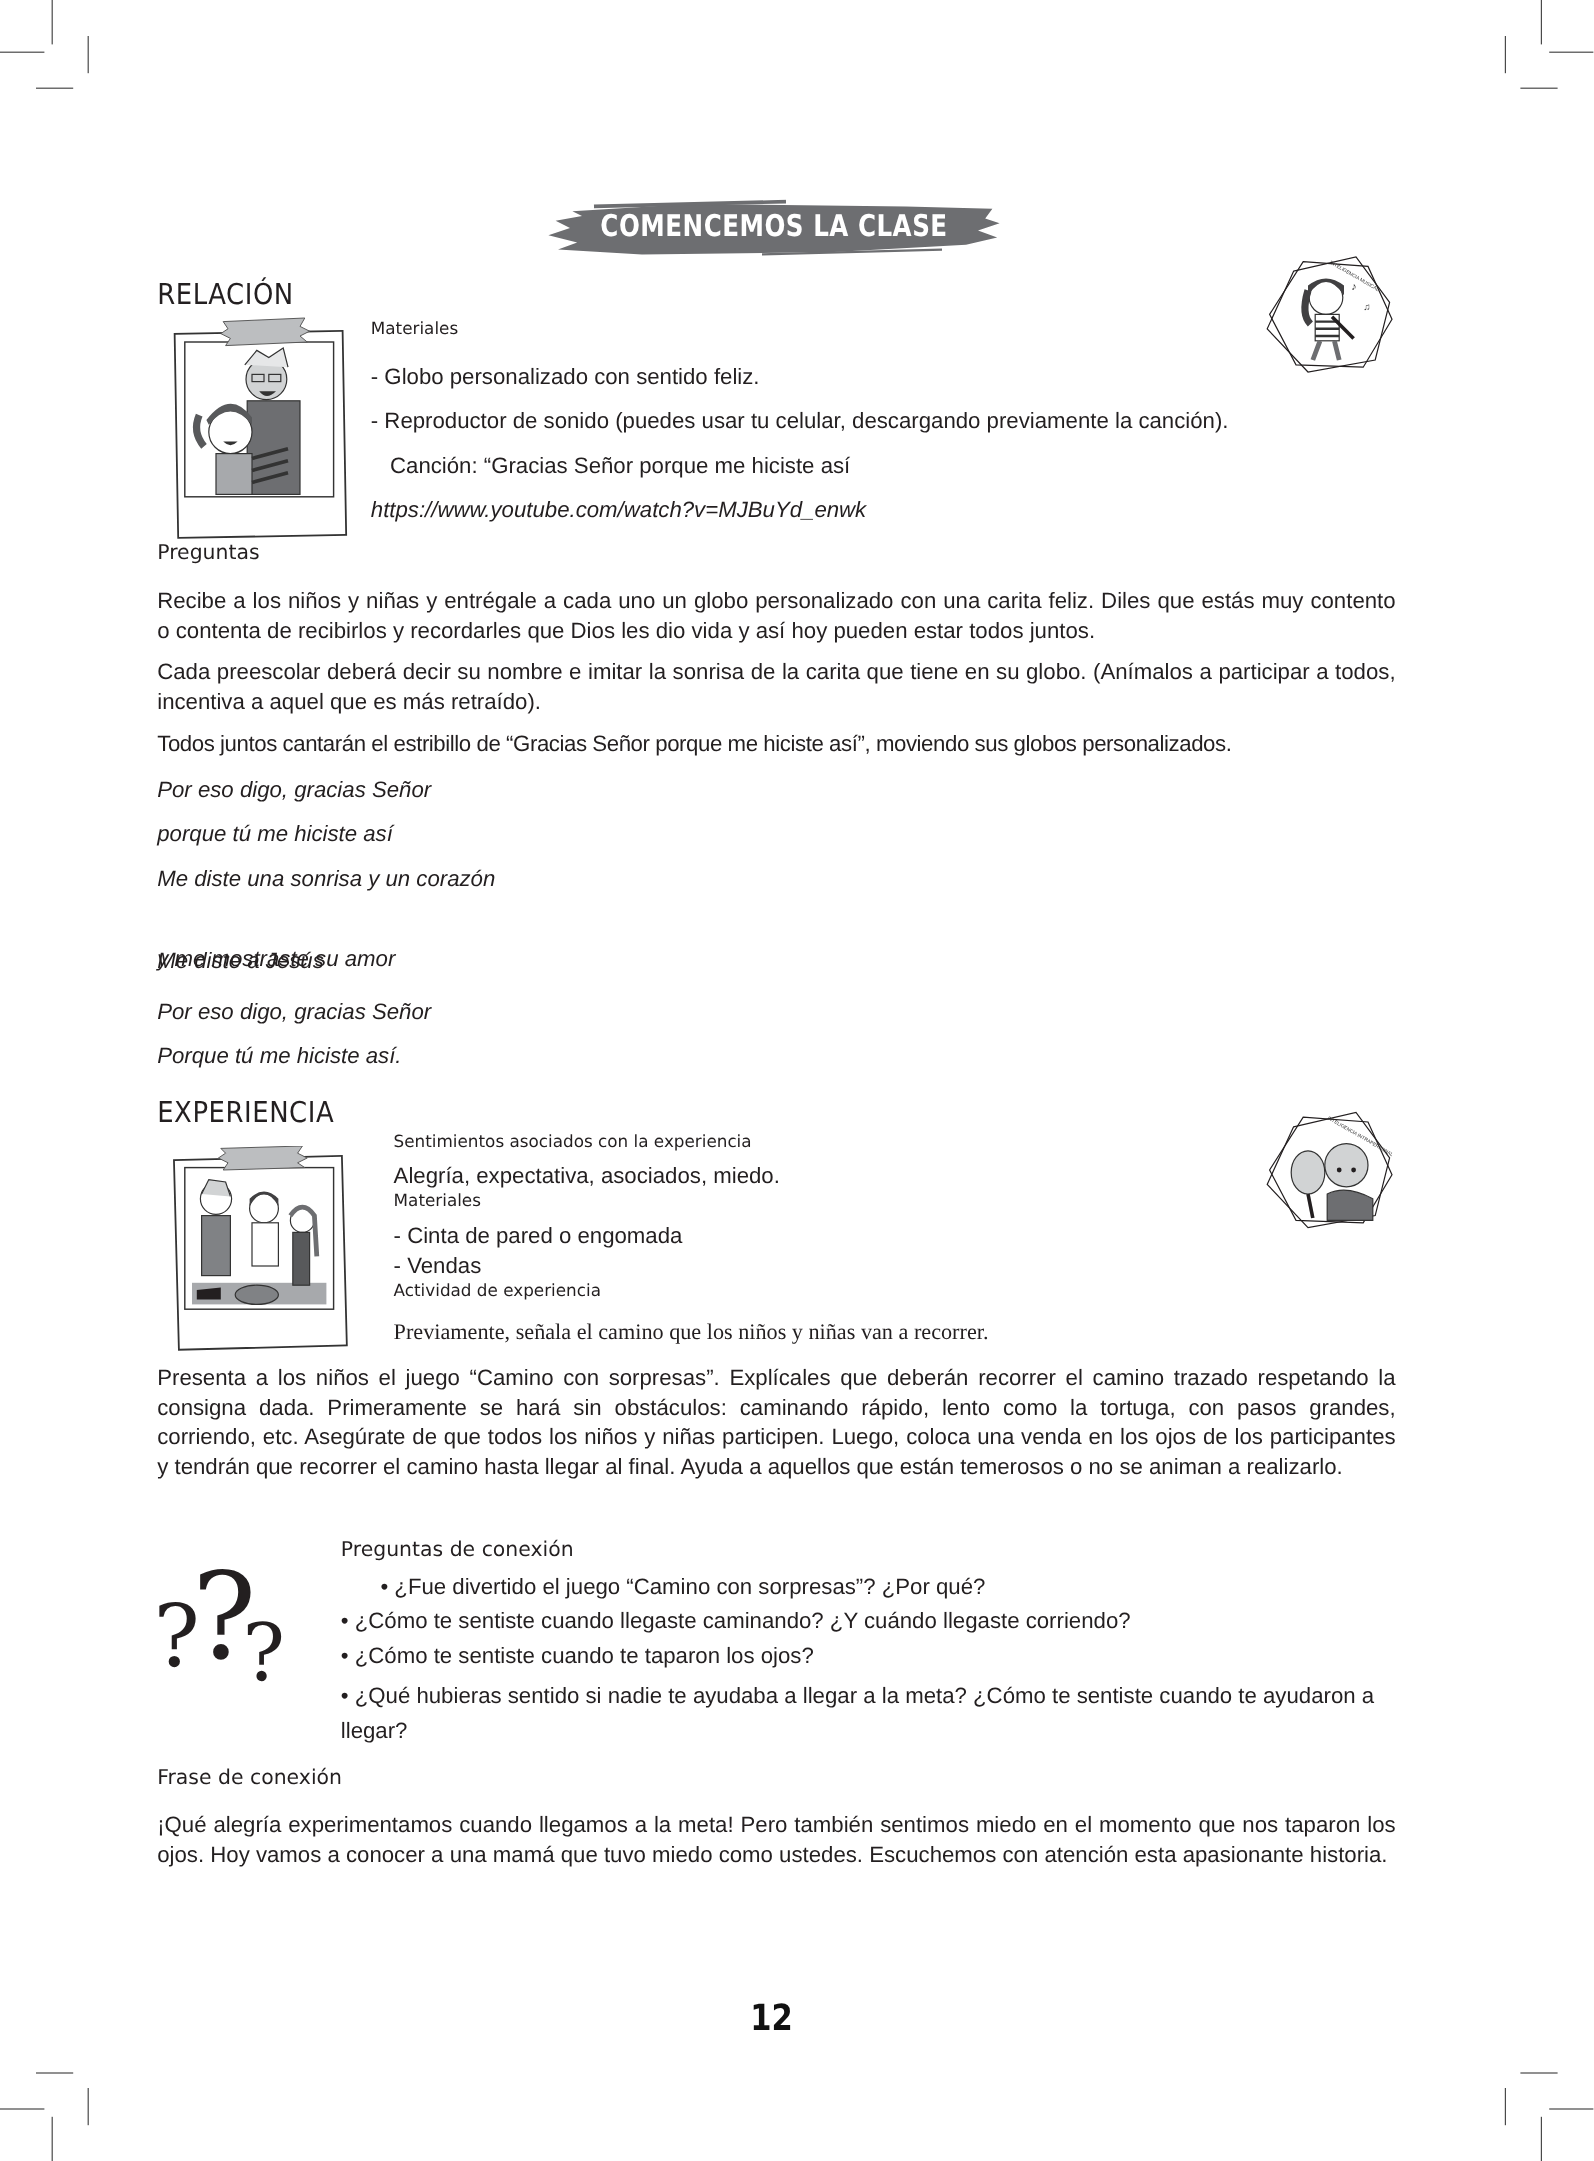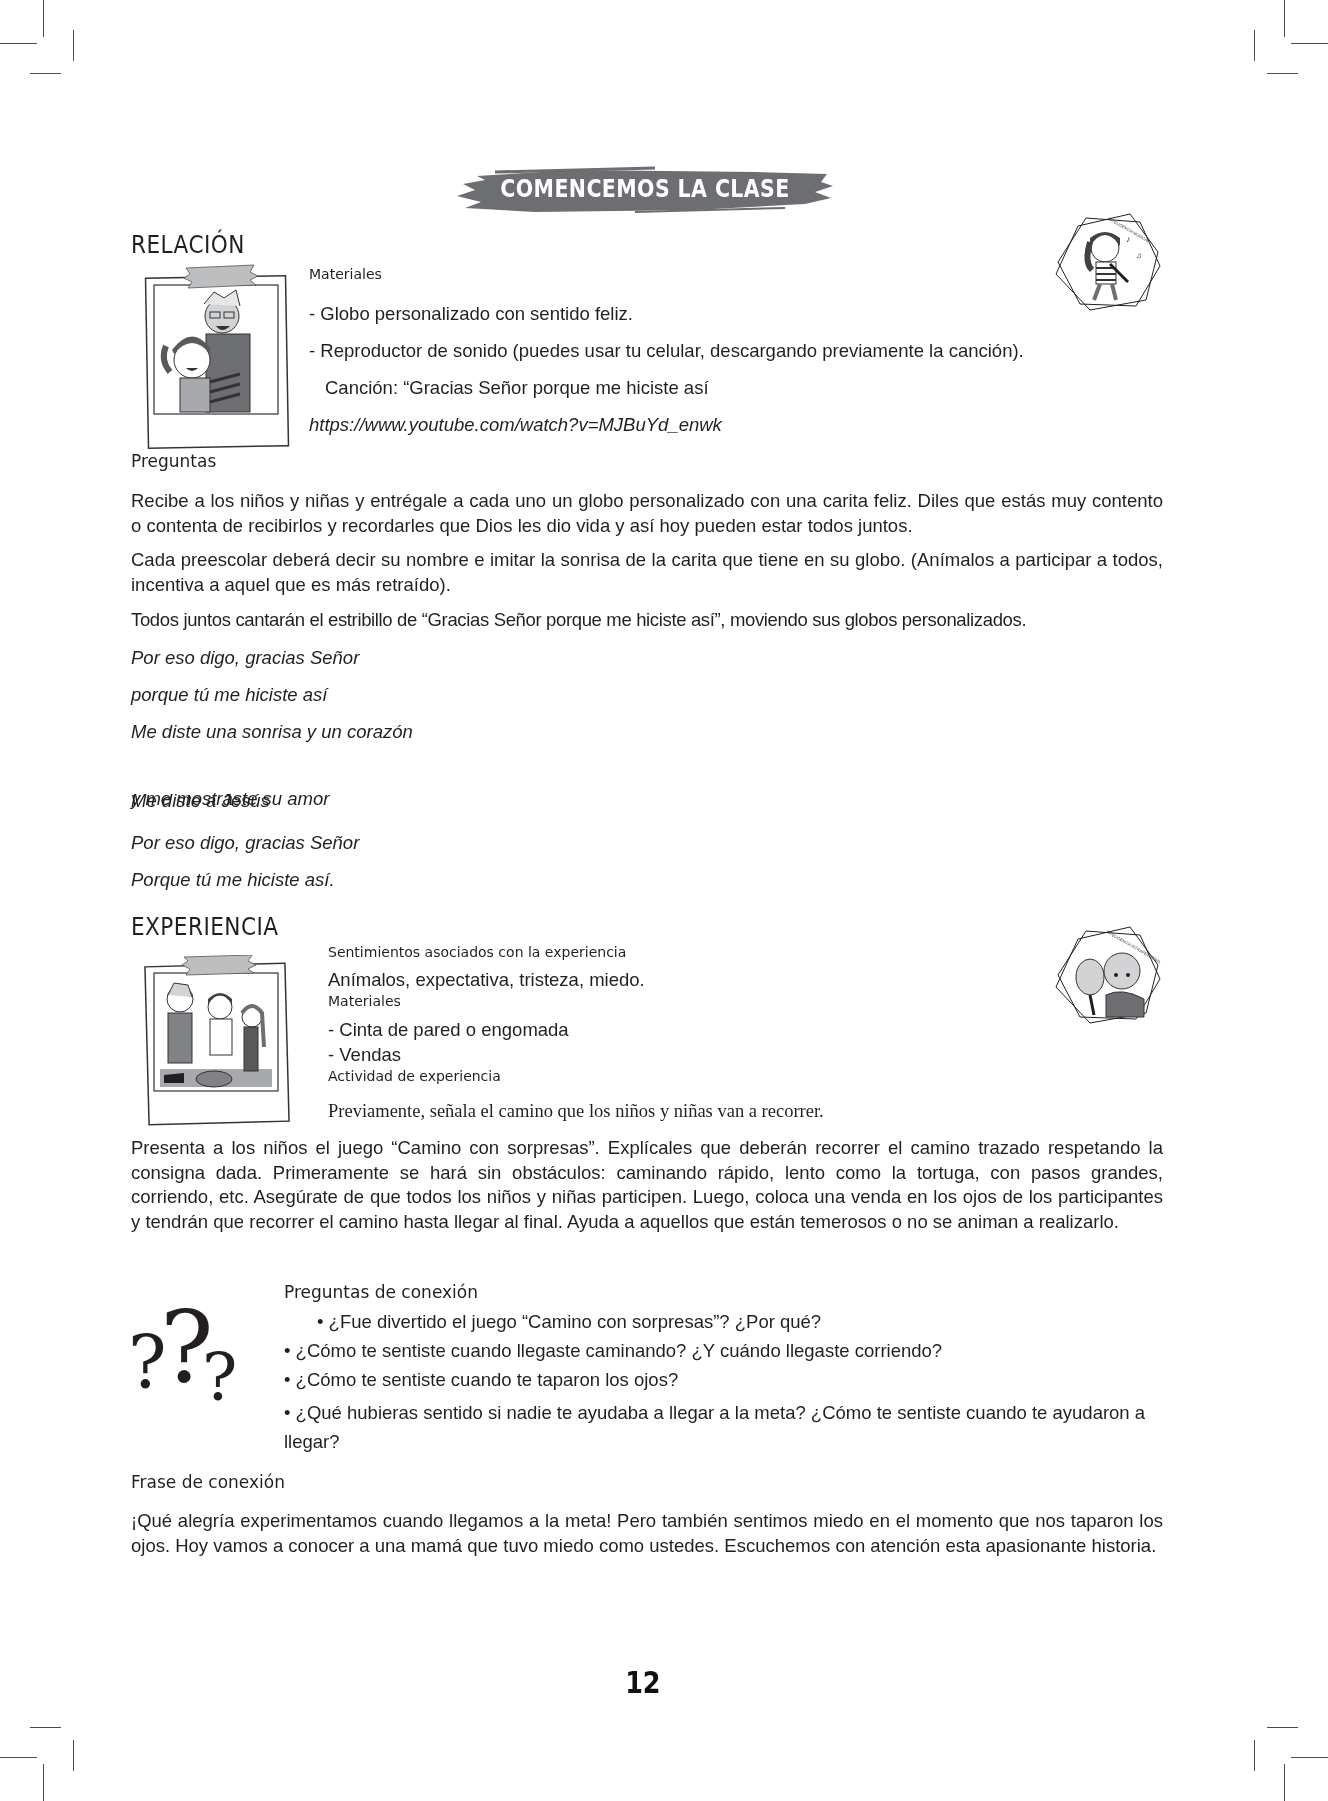--- a/index.html
+++ b/index.html
@@ -152,21 +152,21 @@
     <path d="M40 70 L44 90" stroke="#231f20" stroke-width="3"></path>
     <circle cx="72" cy="46" r="18" fill="#d1d3d4" stroke="#333"></circle>
     <circle cx="66" cy="50" r="2" fill="#231f20"></circle>
     <circle cx="78" cy="50" r="2" fill="#231f20"></circle>
     <path d="M56 70 Q72 62 94 74 L94 92 L56 92 Z" fill="#6d6e71" stroke="#333"></path>
   </svg>
   <div class="abs" style="left:58px;top:4px;font-size:4px;color:#333;transform:rotate(30deg);transform-origin:left top;white-space:nowrap;">INTELIGENCIA INTRAPERSONAL</div>
 </div>
 
 <div class="hand abs" style="left:328px;top:944px;">Sentimientos asociados con la experiencia</div>
-<div class="line" style="left:328px;top:969px;">Anímalos, expectativa, tristeza, miedo.</div>
+<div class="line" style="left:328px;top:969px;">Alegría, expectativa, asociados, miedo.</div>
 <div class="hand abs" style="left:328px;top:993px;">Materiales</div>
 <div class="line" style="left:328px;top:1019px;">- Cinta de pared o engomada</div>
 <div class="line" style="left:328px;top:1044px;">- Vendas</div>
 <div class="hand abs" style="left:328px;top:1068px;">Actividad de experiencia</div>
 <div class="line" style="left:328px;top:1101px;font-family:Liberation Serif, serif;">Previamente, señala el camino que los niños y niñas van a recorrer.</div>
 
 <p class="body-text abs" style="left:131px;top:1136px;width:1032px;">Presenta a los niños el juego “Camino con sorpresas”. Explícales que deberán recorrer el camino trazado respetando la consigna dada. Primeramente se hará sin obstáculos: caminando rápido, lento como la tortuga, con pasos grandes, corriendo, etc. Asegúrate de que todos los niños y niñas participen. Luego, coloca una venda en los ojos de los participantes y tendrán que recorrer el camino hasta llegar al final. Ayuda a aquellos que están temerosos o no se animan a realizarlo.</p>
 
 <div class="abs" style="left:128px;top:1290px;width:130px;height:130px;">
   <svg width="130" height="130" viewBox="0 0 130 130">

